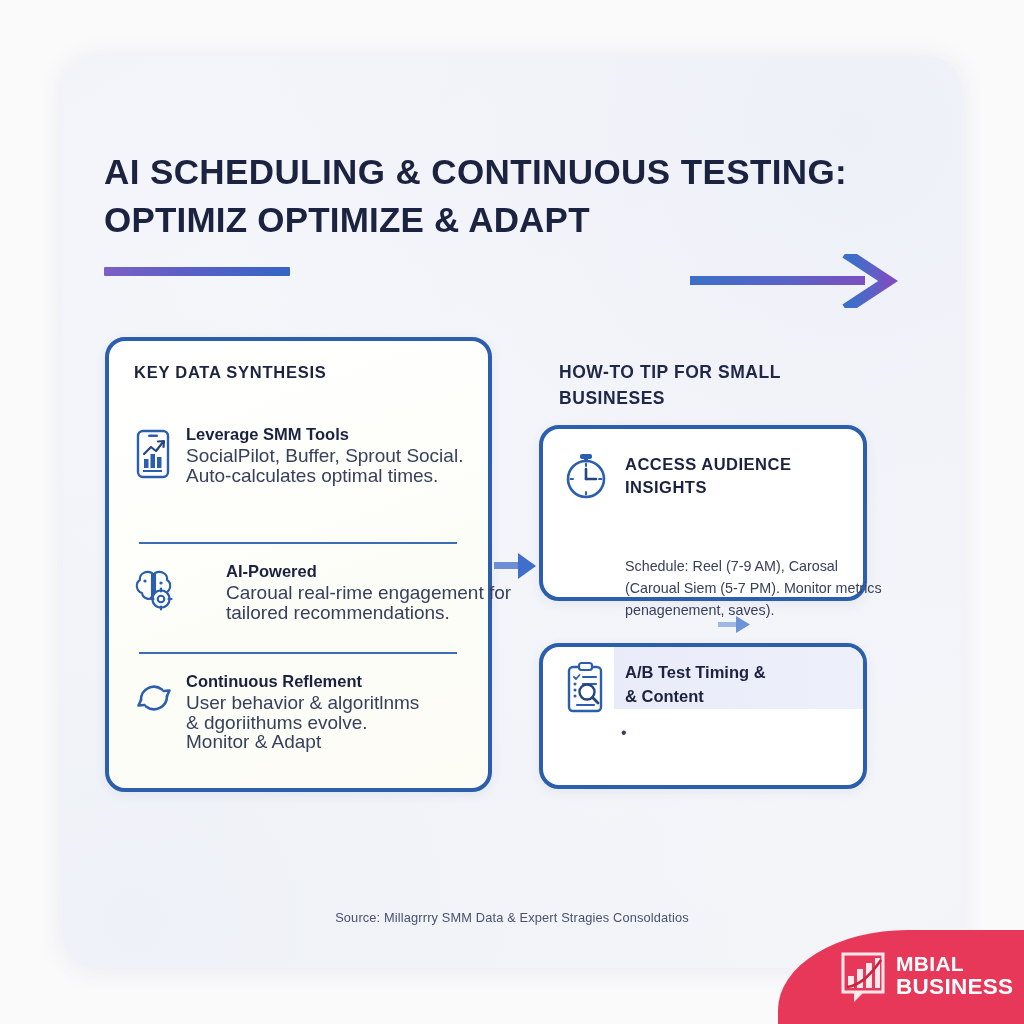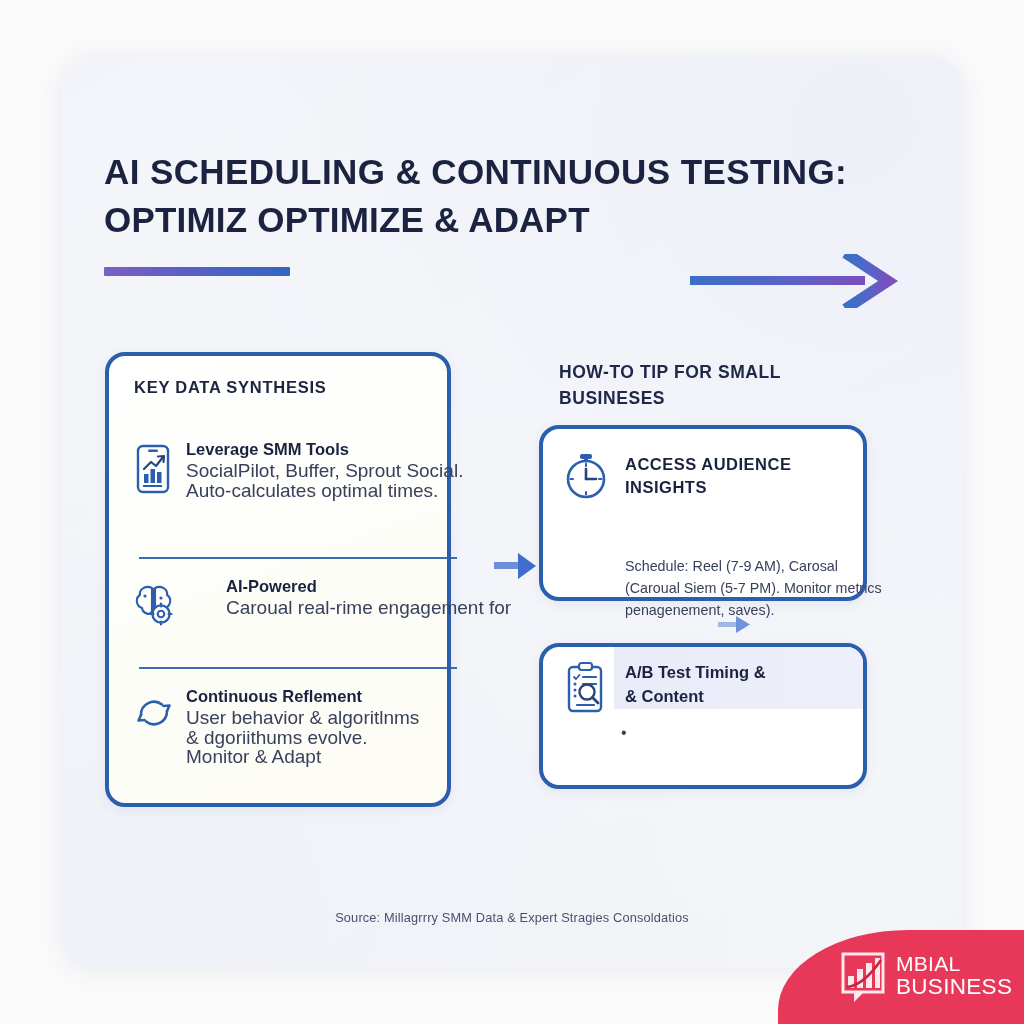--- a/index.html
+++ b/index.html
@@ -77,22 +77,22 @@
     font-weight: bold;
     letter-spacing: 0.55px;
     color: #20284a;
     line-height: 26px;
   }
 
   
   #left-card {
     position: absolute;
     left: 43px;
-    top: 296px;
-    width: 346px;
+    top: 281px;
+    width: 387px;
     height: 455px;
     box-sizing: border-box;
     border: 4px solid #2b5fad;
     border-radius: 20px;
     background: linear-gradient(160deg, #ffffff 0%, #fdfdf8 55%, #fdfdf6 100%);
     box-shadow: 0 3px 12px rgba(40,60,110,0.07);
   }
   #left-card-title {
     position: absolute;
     left: 25px;
@@ -281,21 +281,21 @@
     left: 62px;
     top: 22px;
     width: 48px;
     height: 52px;
   }
   #logo-text {
     position: absolute;
     left: 118px;
     top: 22px;
     color: #ffffff;
-    font-weight: normal;
+    font-weight: bold;
     font-size: 21px;
     line-height: 23px;
     letter-spacing: 0.3px;
   }
   #logo-text .l2 { font-size: 22.5px; }
 </style>
 </head>
 <body>
 
 <div id="infographic-panel">
@@ -363,20 +363,21 @@
             <line x1="30" y1="41.5" x2="30" y2="44.5"></line>
             <line x1="19.5" y1="34" x2="22.5" y2="34"></line>
             <line x1="37.5" y1="34" x2="40.5" y2="34"></line>
           </g>
         </svg>
       </div>
       <div class="li-text">
         <div class="li-head">AI-Powered</div>
         <div class="li-body">
           <div>Caroual real-rime engagement for</div>
+          <div>tailored recommendations.</div>
         </div>
       </div>
     </div>
 
     <div class="card-divider" id="divider-2"></div>
 
     <div class="left-item" id="left-item-3">
       <div class="li-icon">
         <svg width="46" height="46" viewBox="0 0 46 46">
           <path d="M10 25 A13 13 0 0 1 31 14.5" fill="none" stroke="#2b5fad" stroke-width="2.6" stroke-linecap="round"></path>

